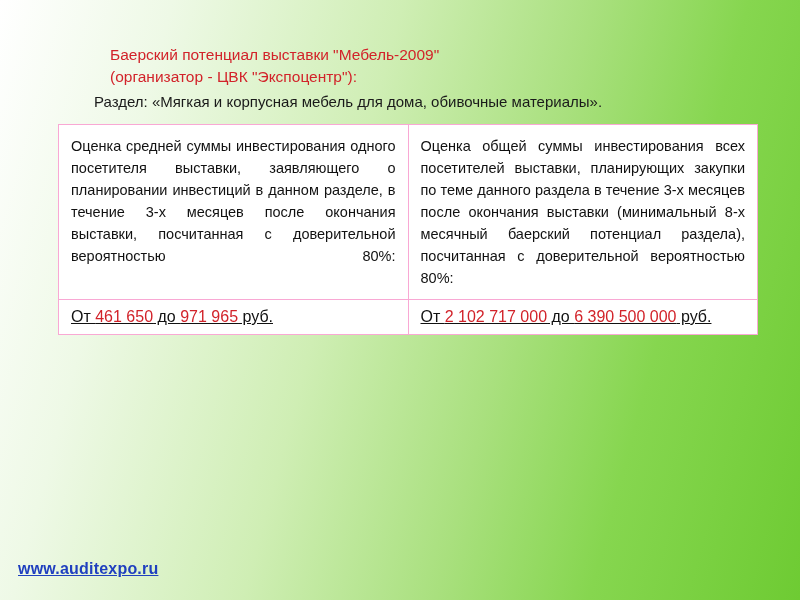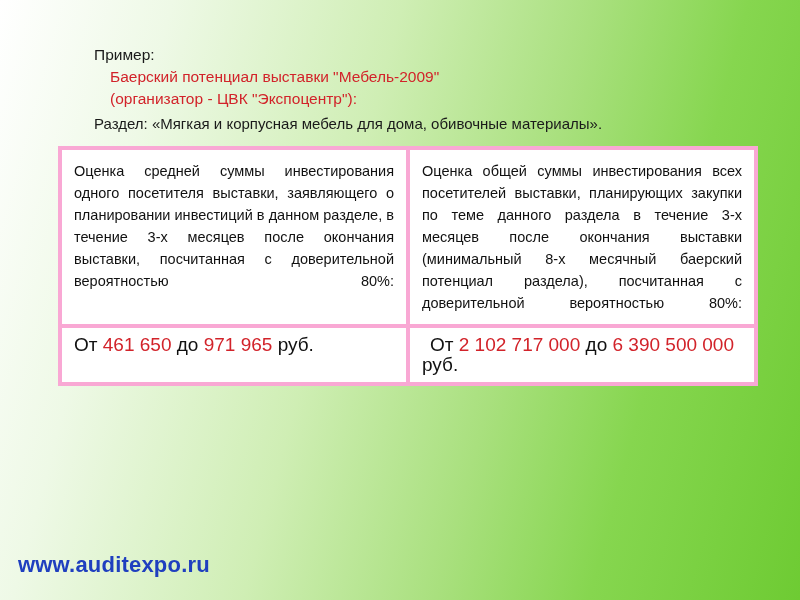--- a/index.html
+++ b/index.html
@@ -47,60 +47,61 @@
     color: #1a1a1a;
   }
   table.main-table {
     border-collapse: collapse;
     width: 700px;
     margin-top: 10px;
     table-layout: fixed;
     background: #ffffff;
   }
   table.main-table td {
-    border: 4px solid #f9a8d4;
+    border: 1px solid #f9a8d4;
     vertical-align: top;
     padding: 10px 12px 10px 12px;
     font-size: 14.5px;
     line-height: 22px;
     color: #111111;
     text-align: justify;
     text-align-last: justify;
     hyphens: none;
   }
   table.main-table td.cell-lower {
     text-align: center;
     text-align-last: left;
-    font-size: 19px;
+    font-size: 16px;
     line-height: 20px;
     padding-top: 7px;
     padding-bottom: 7px;
+    text-decoration: underline;
   }
   .num {
     color: #d2232a;
   }
   .footer {
     position: absolute;
     left: 18px;
     bottom: 22px;
-    font-size: 22px;
+    font-size: 16px;
     font-weight: bold;
     color: #1f3fbf;
     letter-spacing: 0.2px;
+    text-decoration: underline;
   }
 </style>
 </head>
 <body>
 
 <div class="slide">
 
   <div class="content">
 
     <div class="heading-block">
-      <div class="line">Пример:</div>
       <div class="line red">Баерский потенциал выставки "Мебель-2009"</div>
       <div class="line red">(организатор - ЦВК "Экспоцентр"):</div>
       <div class="line sub">Раздел: «Мягкая и корпусная мебель для дома, обивочные материалы».</div>
     </div>
 
     <table class="main-table">
       <tbody>
         <tr>
           <td>Оценка средней суммы инвестирования одного посетителя выставки, заявляющего о планировании инвестиций в данном разделе, в течение 3-х месяцев после окончания выставки, посчитанная с доверительной вероятностью 80%:</td>
           <td>Оценка общей суммы инвестирования всех посетителей выставки, планирующих закупки по теме данного раздела в течение 3-х месяцев после окончания выставки (минимальный 8-х месячный баерский потенциал раздела), посчитанная с доверительной вероятностью 80%:</td>

